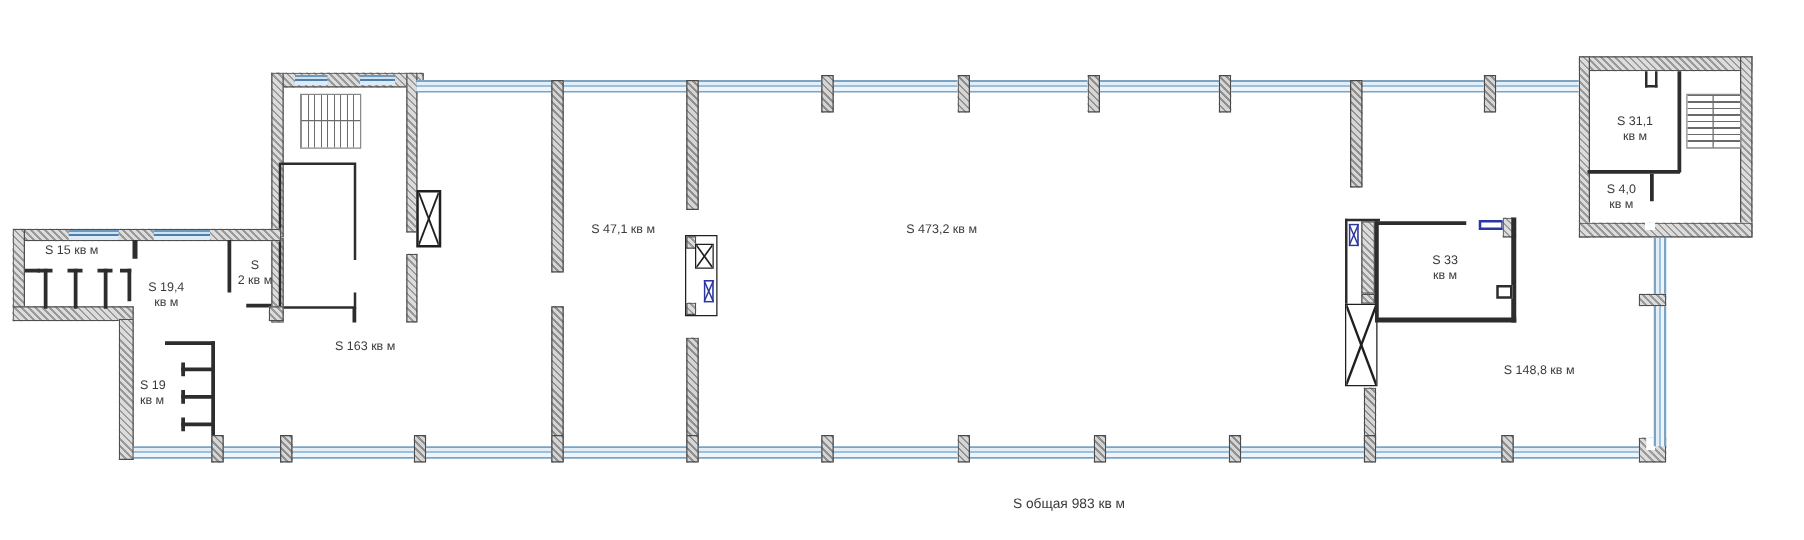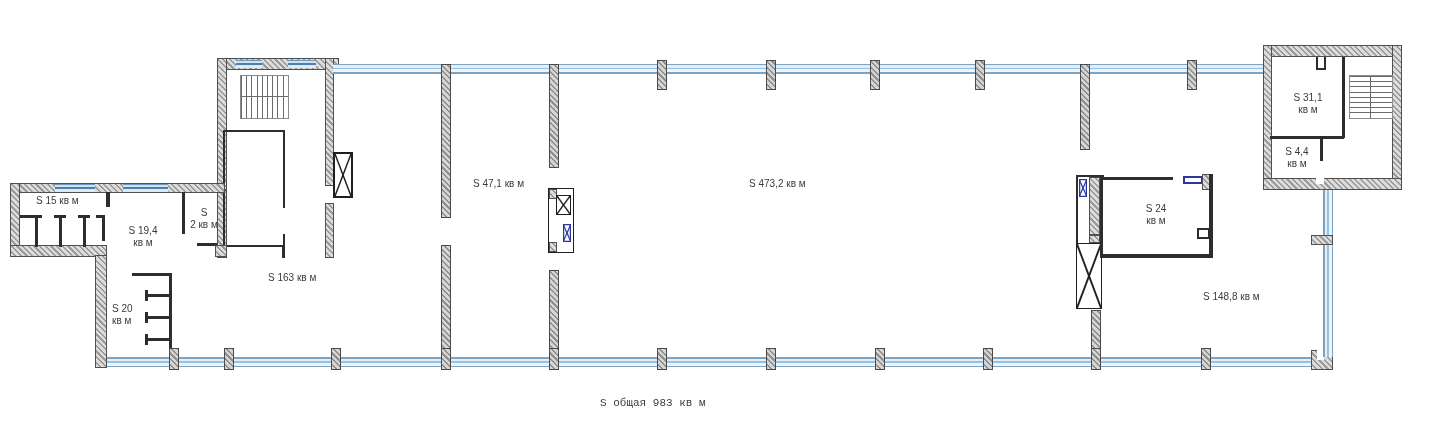--- a/index.html
+++ b/index.html
@@ -28,21 +28,21 @@
   .xsvg{position:absolute;left:0;top:0;width:100%;height:100%;}
   .notch{position:absolute;background:#fff;box-sizing:border-box;}
   .stairsL{position:absolute;outline:1px solid #8a8a8a;
         background:repeating-linear-gradient(to right,#6b6b6b 0,#6b6b6b 1px,transparent 1px,transparent 5.2px);}
   .stairsR{position:absolute;outline:1px solid #8a8a8a;
         background:repeating-linear-gradient(to bottom,#6b6b6b 0,#6b6b6b 1px,transparent 1px,transparent 5.2px);}
   .midline{position:absolute;background:#6b6b6b;}
   .room{position:absolute;border:2px solid #2d2d2d;box-sizing:border-box;}
   .label{position:absolute;font-size:10px;line-height:12px;color:#3b3b3b;white-space:nowrap;}
   .lc{text-align:center;}
-  .footer{position:absolute;font-size:11px;color:#3b3b3b;text-align:left;font-family:Liberation Mono, monospace;}
+  .footer{position:absolute;font-size:11px;color:#3b3b3b;text-align:right;}
   .bfly{position:absolute;}
 </style>
 </head>
 <body>
 
 <div id="plan">
 
   <div class="wall" style="left:217px;top:58px;width:122px;height:12px"></div>
   <div class="win" style="left:236px;top:60px;width:26px;height:8px"></div>
   <div class="win" style="left:288px;top:60px;width:28px;height:8px"></div>
@@ -176,44 +176,44 @@
   <div class="notch" style="left:1316px;top:178px;width:8px;height:6px"></div>
   <div class="thin" style="left:1342px;top:57px;width:3px;height:81px"></div>
   <div class="notch" style="left:1316px;top:57px;width:10px;height:13px;border-left:2px solid #2d2d2d;border-right:2px solid #2d2d2d;border-bottom:2px solid #2d2d2d"></div>
   <div class="stairsR" style="left:1350px;top:76px;width:42px;height:42px">
     <div class="midline" style="left:20px;top:0;width:1px;height:42px"></div>
   </div>
   <div class="thin" style="left:1270px;top:136px;width:74px;height:3px"></div>
   <div class="thin" style="left:1320px;top:139px;width:3px;height:22px"></div>
 
   <div class="label" style="left:36px;top:195px">S 15 кв м</div>
-  <div class="label lc" style="left:118px;top:225px;width:50px;white-space:normal">
+  <div class="label lc" style="left:108px;top:225px;width:50px;white-space:normal">
     <div>S 19,4</div>
     <div>кв м</div>
   </div>
   <div class="label lc" style="left:188px;top:207px;width:32px;white-space:normal">
     <div>S</div>
     <div>2 кв м</div>
   </div>
   <div class="label" style="left:112px;top:303px;white-space:normal">
-    <div>S 20</div>
+    <div>S 19</div>
     <div>кв м</div>
   </div>
   <div class="label" style="left:268px;top:272px">S 163 кв м</div>
   <div class="label" style="left:473px;top:178px">S 47,1 кв м</div>
-  <div class="label" style="left:749px;top:178px">S 473,2 кв м</div>
+  <div class="label" style="left:725px;top:178px">S 473,2 кв м</div>
   <div class="label lc" style="left:1125px;top:203px;width:62px;white-space:normal">
-    <div>S 24</div>
+    <div>S 33</div>
     <div>кв м</div>
   </div>
   <div class="label" style="left:1203px;top:291px">S 148,8 кв м</div>
   <div class="label lc" style="left:1276px;top:92px;width:64px;white-space:normal">
     <div>S 31,1</div>
     <div>кв м</div>
   </div>
   <div class="label lc" style="left:1272px;top:146px;width:50px;white-space:normal">
-    <div>S 4,4</div>
+    <div>S 4,0</div>
     <div>кв м</div>
   </div>
 
   <div class="footer" style="left:600px;top:397px;width:300px">S общая 983 кв м</div>
 
 </div>
 
 </body></html>

